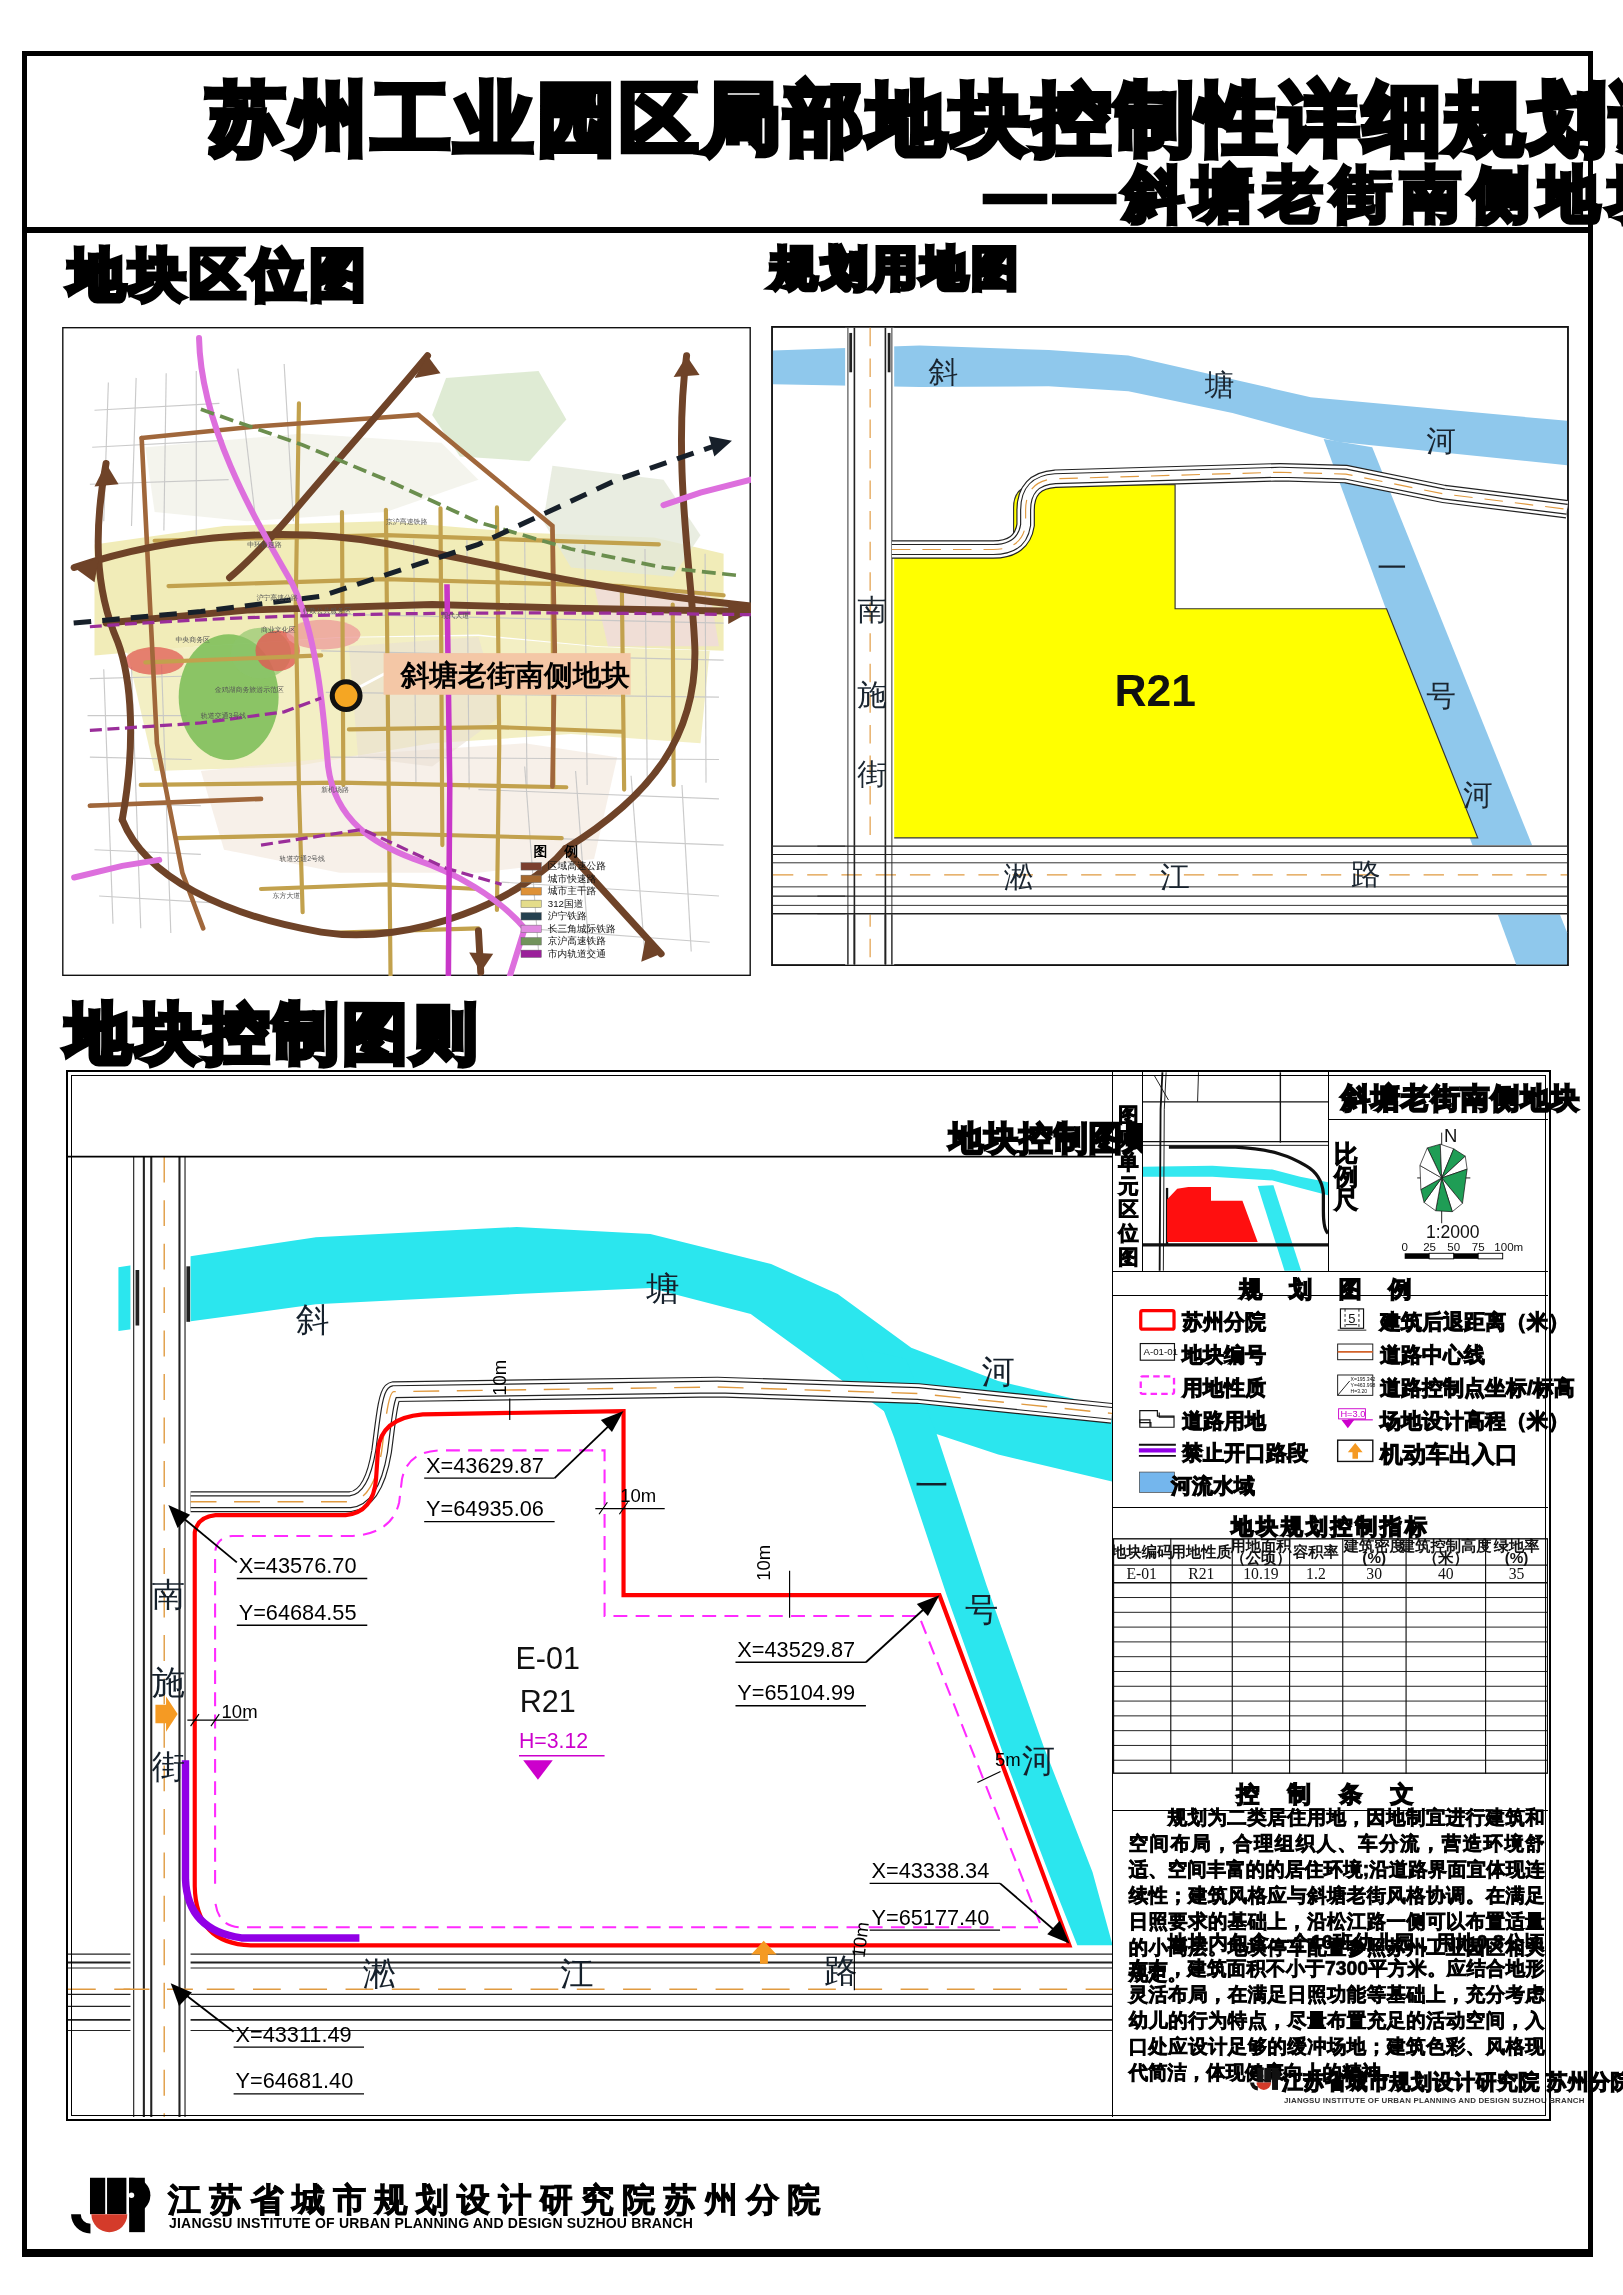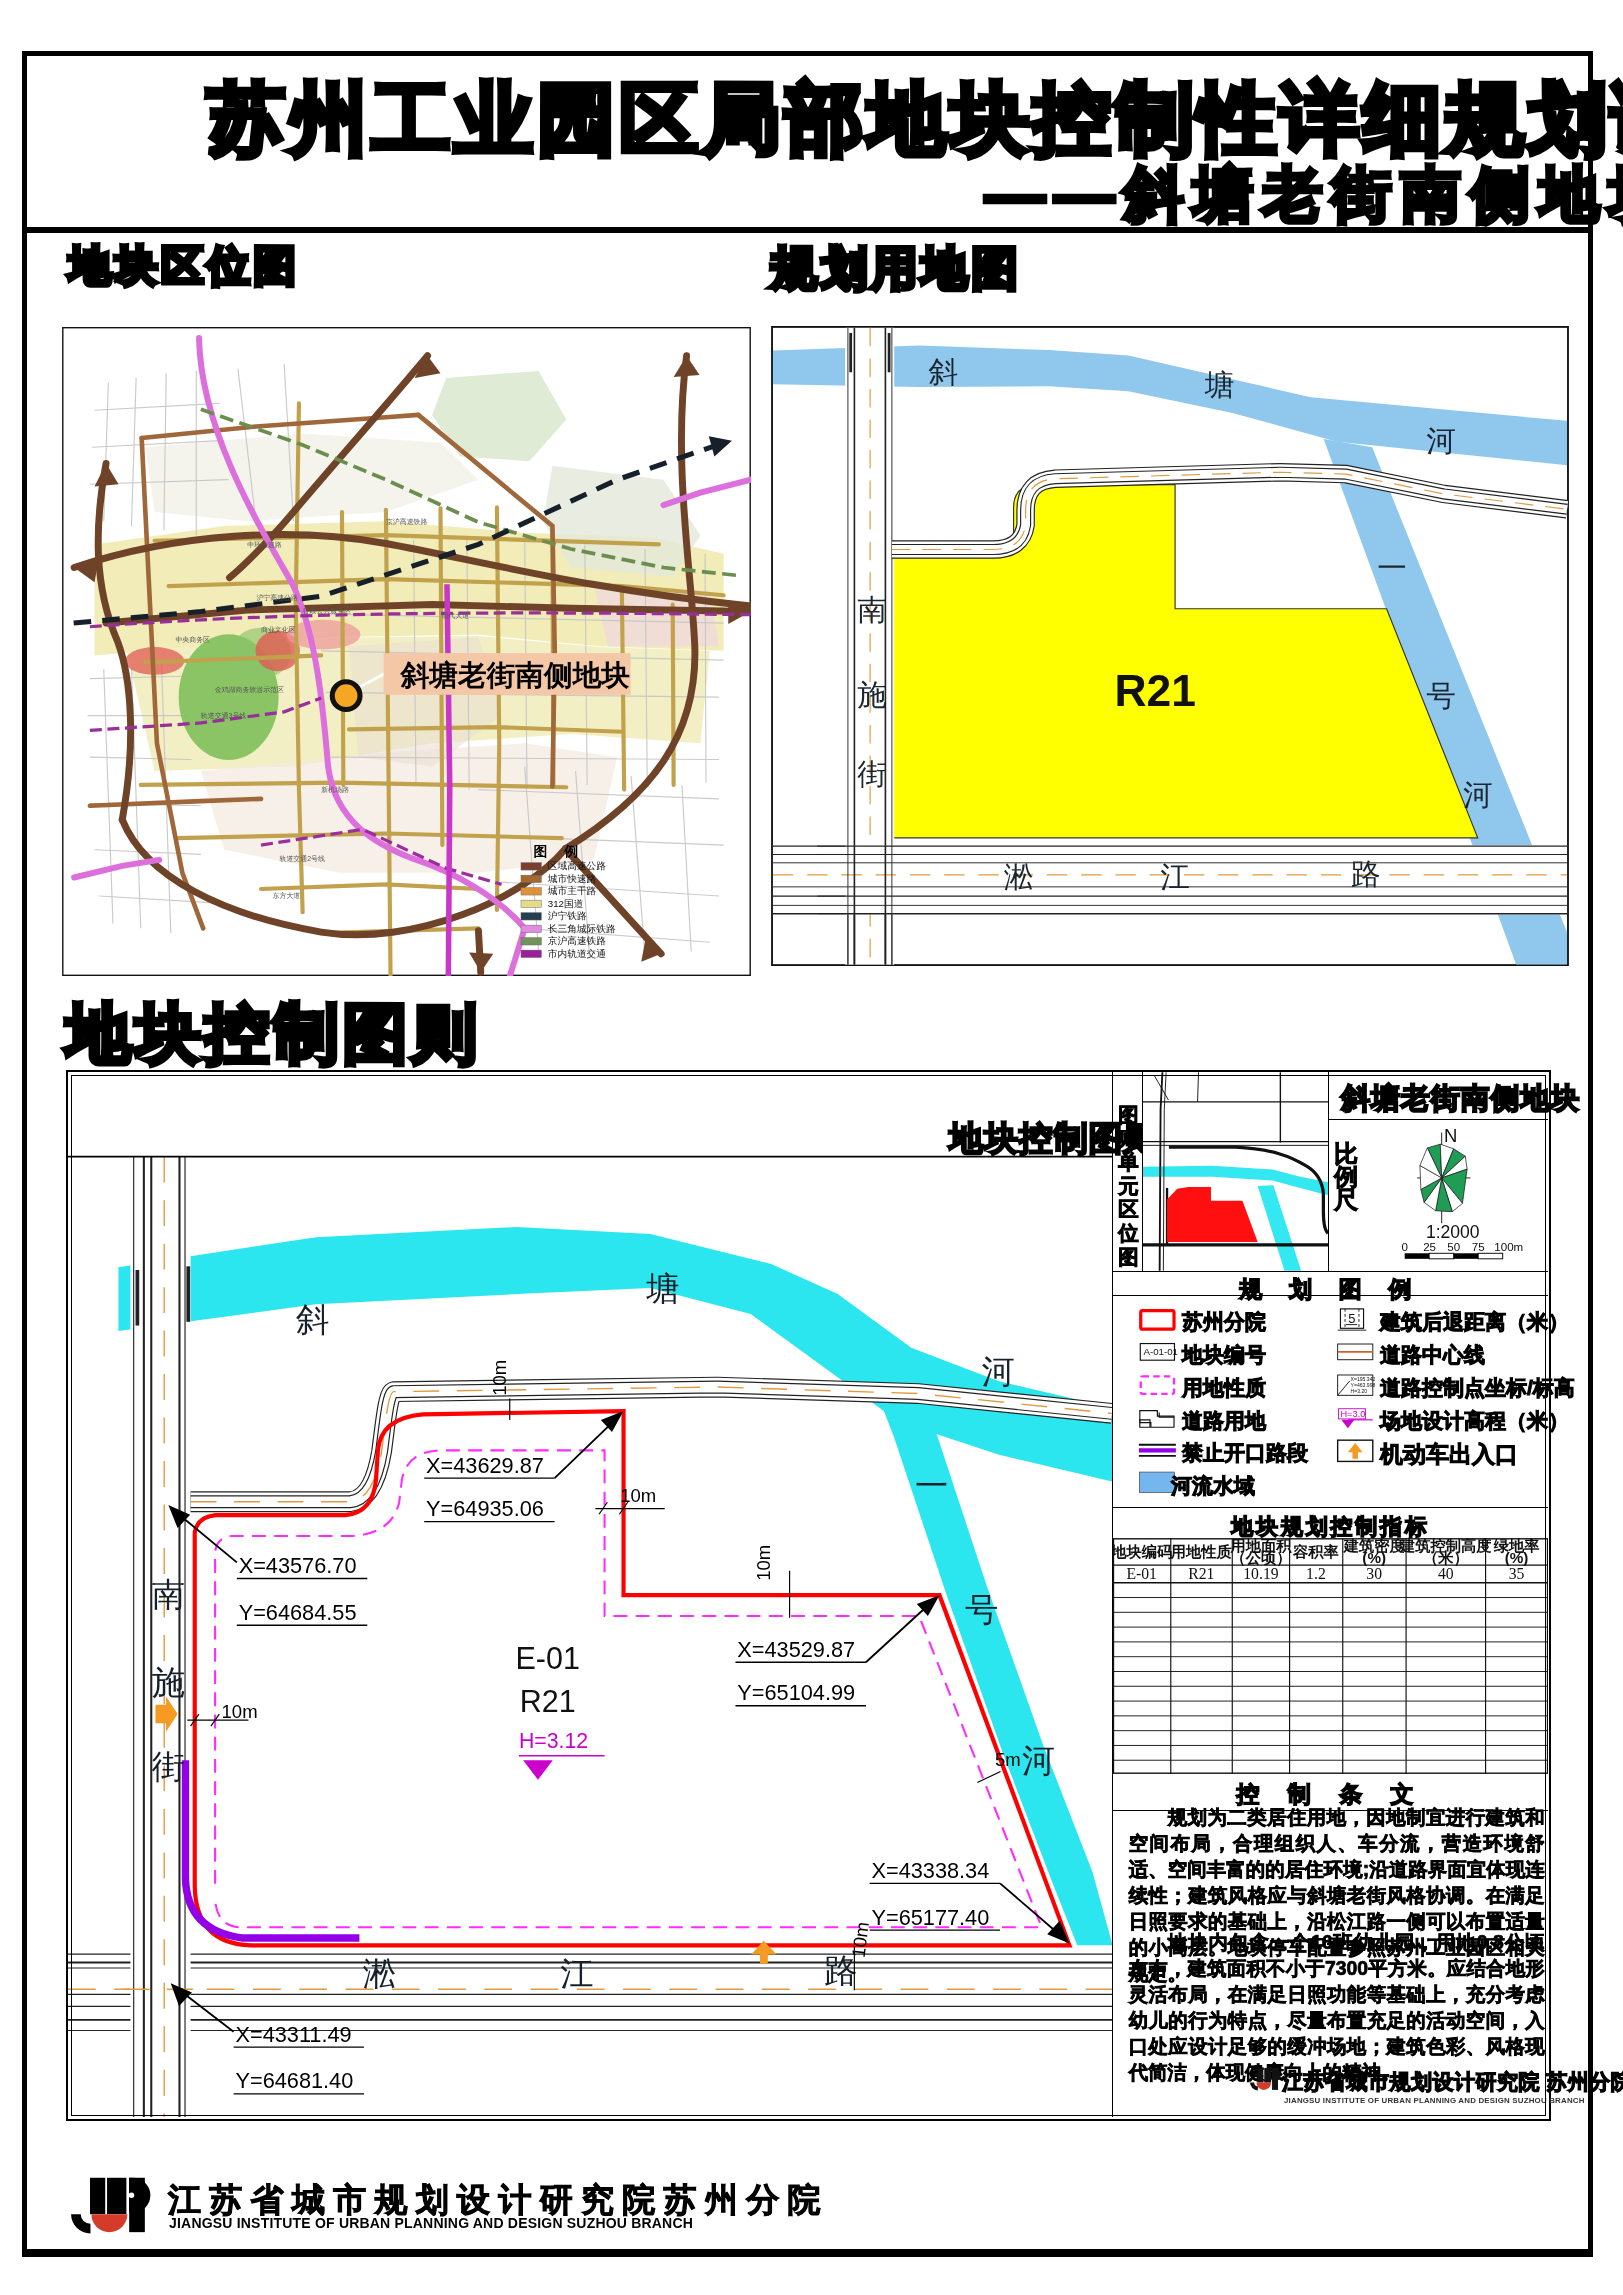--- a/index.html
+++ b/index.html
@@ -11,21 +11,21 @@
 <body>
 
 <div class="t" style="left:22px;top:51px;width:1571px;height:2206px;border:5.6px solid #000;border-bottom-width:8.8px;box-sizing:border-box"></div>
 
 <div class="t b" style="left:207px;top:68px;font-size:78px;letter-spacing:4.6px;-webkit-text-stroke:6px #000">苏州工业园区局部地块控制性详细规划调整</div>
 
 <div class="t b" style="left:985px;top:155px;font-size:60px;letter-spacing:9.3px;-webkit-text-stroke:4.6px #000">——斜塘老街南侧地块</div>
 
 <div class="t" style="left:22px;top:227px;width:1571px;height:5.6px;background:#000"></div>
 
-<div class="t b" style="left:69px;top:238px;font-size:42px;letter-spacing:4.2px;-webkit-text-stroke:5.1px #000">地块区位图</div>
+<div class="t b" style="left:69px;top:238px;font-size:56px;letter-spacing:4.2px;-webkit-text-stroke:5.1px #000">地块区位图</div>
 
 <div class="t b" style="left:771px;top:238px;font-size:46px;letter-spacing:4.2px;-webkit-text-stroke:5.1px #000">规划用地图</div>
 
 <svg class="t" style="left:62px;top:327px" width="689" height="649" viewBox="0 0 1489 1403" font-family="Liberation Sans,sans-serif">
 <rect x="1.5" y="1.5" width="1486" height="1400" fill="#fff" stroke="#111" stroke-width="3"></rect>
 
 <g>
 <polygon points="70,470 350,430 700,420 1000,445 1280,455 1430,490 1430,700 1160,690 900,665 600,670 300,690 70,710" fill="#F0EBB4" opacity="0.95"></polygon>
 <polygon points="140,700 600,672 900,668 1160,692 1400,700 1380,900 1100,880 800,900 500,950 200,960" fill="#F2EDBE" opacity="0.9"></polygon>
 <polygon points="300,960 700,920 1000,900 1200,930 1150,1150 900,1180 600,1180 350,1130" fill="#F4E9E0" opacity="0.7"></polygon>

